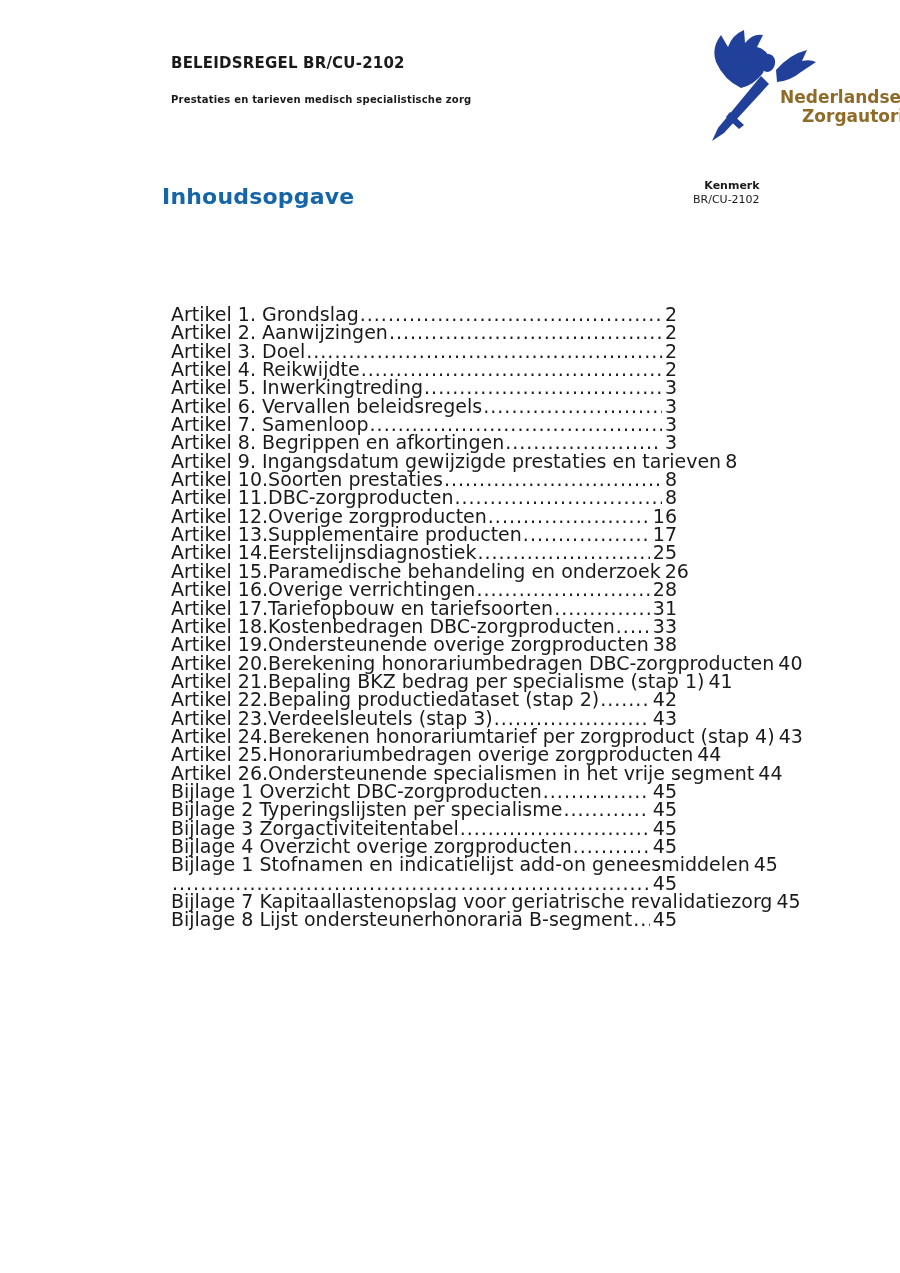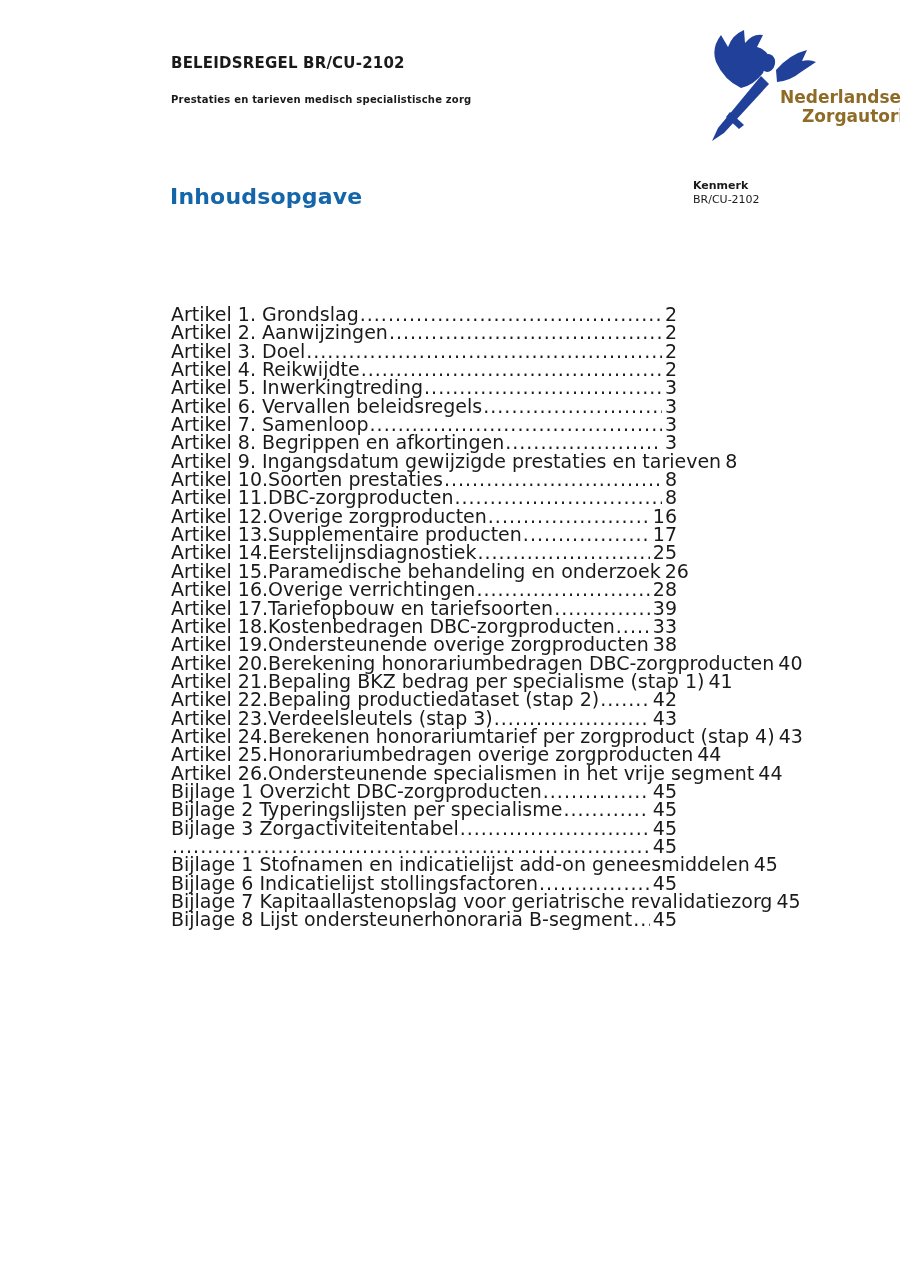--- a/index.html
+++ b/index.html
@@ -15,23 +15,23 @@
   .logo { position:absolute; left:704px; top:28px; width:210px; height:118px; }
   .logo svg { position:absolute; left:0; top:0; }
   .logo-text {
     position:absolute; left:76px; top:60px; font-weight:bold; font-size:17px;
     line-height:19px; color:#8E6C28; white-space:nowrap;
   }
   .logo-line { display:block; }
   .logo-line2 { margin-left:22px; }
   
   .ref-block { position:absolute; left:693px; top:179px; font-size:11px; line-height:14px; color:#1a1a1a; }
-  .ref-label { font-weight:bold; }
+  .ref-label { font-weight:bold;text-align:right; }
   
-  .toc-heading { position:absolute; left:170px; top:184px; margin:0; font-size:22px; font-weight:bold; color:#1565A9; letter-spacing:0.2px; }
+  .toc-heading { position:absolute; left:162px; top:184px; margin:0; font-size:22px; font-weight:bold; color:#1565A9; letter-spacing:0.2px; }
   .toc-list { position:absolute; left:171px; top:305px; width:506px; }
   .toc-row { display:flex; align-items:baseline; line-height:18.35px; font-size:19px; white-space:nowrap; }
   .toc-label { flex:0 0 91px; }
   .toc-title { flex:0 0 auto;text-align:center; }
   .toc-leader { flex:1 1 auto; min-width:0; overflow:hidden; margin:0 1px; }
   .toc-leader::after {
     content:"........................................................................................................................";
     letter-spacing:1px;
   }
   .toc-page { flex:0 0 auto; padding-left:2px; text-align:right; }
@@ -184,21 +184,21 @@
     <span class="toc-label">Artikel 16.</span>
     <span class="toc-title">Overige verrichtingen</span>
     <span class="toc-leader"></span>
     <span class="toc-page">28</span>
   </div>
 
   <div class="toc-row">
     <span class="toc-label">Artikel 17.</span>
     <span class="toc-title">Tariefopbouw en tariefsoorten</span>
     <span class="toc-leader"></span>
-    <span class="toc-page">39</span>
+    <span class="toc-page">31</span>
   </div>
 
   <div class="toc-row">
     <span class="toc-label">Artikel 18.</span>
     <span class="toc-title">Kostenbedragen DBC-zorgproducten</span>
     <span class="toc-leader"></span>
     <span class="toc-page">33</span>
   </div>
 
   <div class="toc-row">
@@ -273,34 +273,34 @@
 
   <div class="toc-row">
 
     <span class="toc-title">Bijlage 3 Zorgactiviteitentabel</span>
     <span class="toc-leader"></span>
     <span class="toc-page">45</span>
   </div>
 
   <div class="toc-row">
 
+    <span class="toc-title">Bijlage 4 Overzicht overige zorgproducten</span>
     <span class="toc-leader"></span>
     <span class="toc-page">45</span>
   </div>
 
   <div class="toc-row">
 
     <span class="toc-title">Bijlage 1 Stofnamen en indicatielijst add-on geneesmiddelen</span>
     <span class="toc-leader"></span>
     <span class="toc-page">45</span>
   </div>
 
   <div class="toc-row">
 
-    <span class="toc-title">Bijlage 6 Indicatielijst stollingsfactoren</span>
     <span class="toc-leader"></span>
     <span class="toc-page">45</span>
   </div>
 
   <div class="toc-row">
 
     <span class="toc-title">Bijlage 7 Kapitaallastenopslag voor geriatrische revalidatiezorg</span>
     <span class="toc-leader"></span>
     <span class="toc-page">45</span>
   </div>

